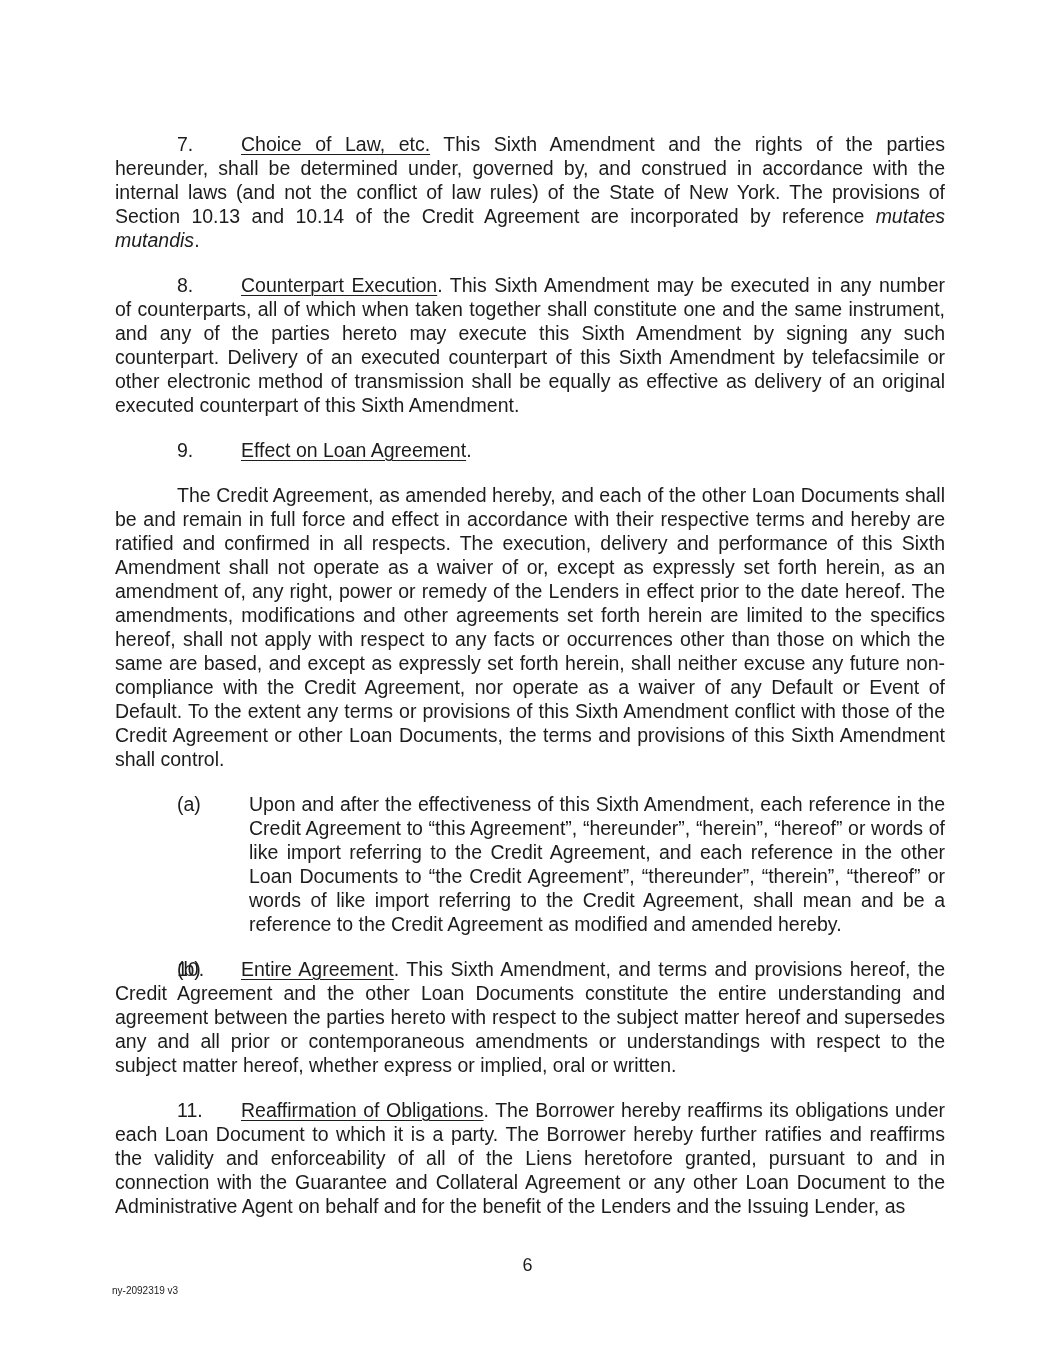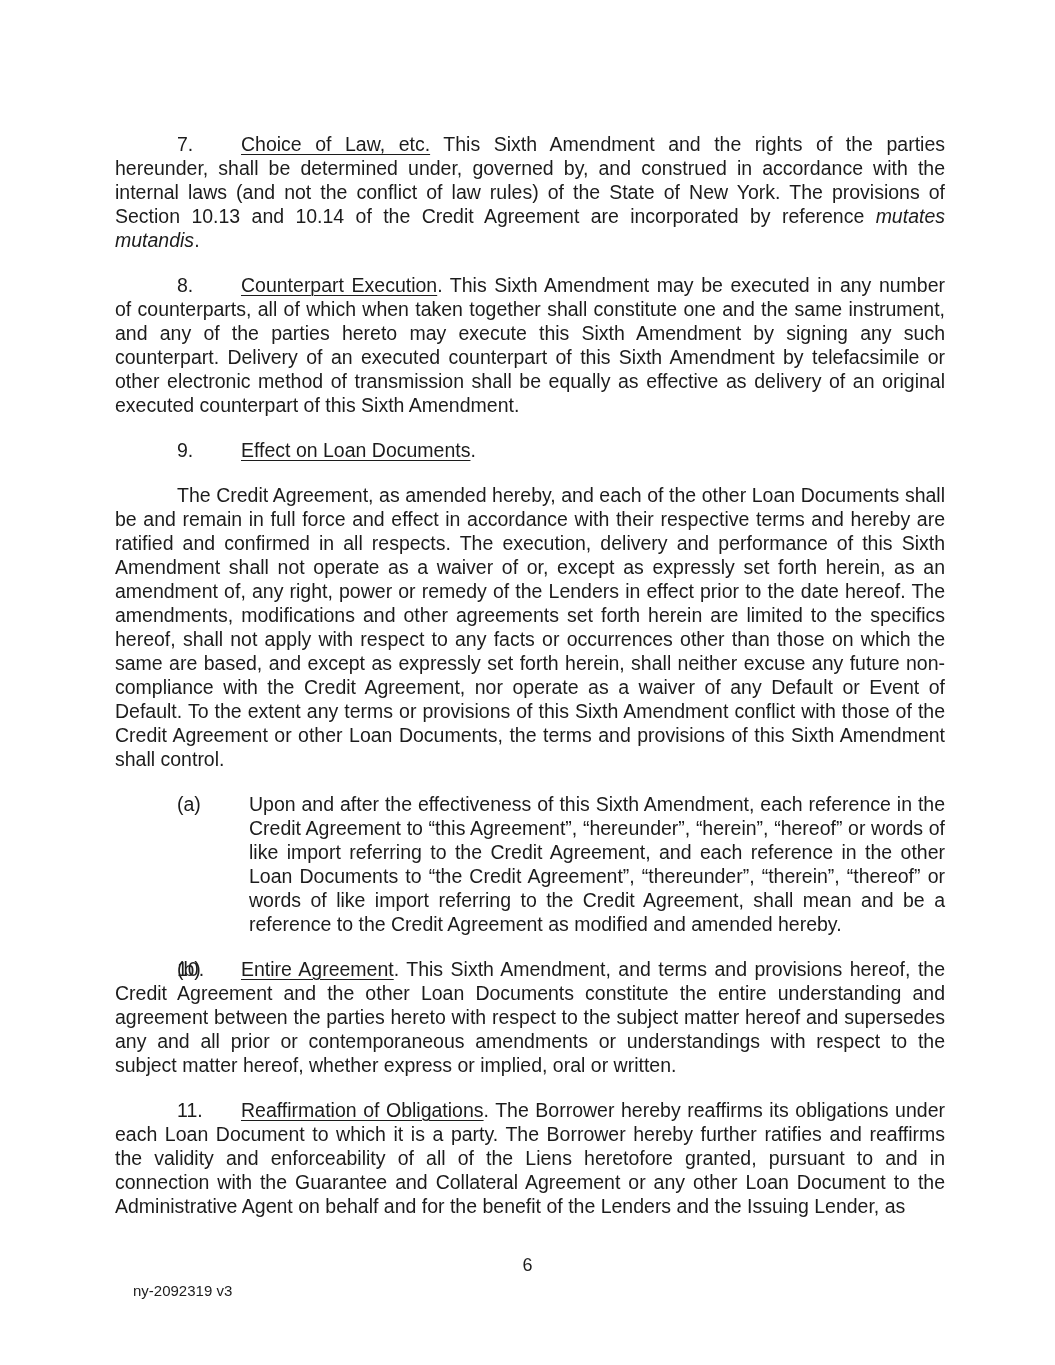--- a/index.html
+++ b/index.html
@@ -54,37 +54,37 @@
     top: 1254px;
     left: 0;
     width: 100%;
     text-align: center;
     font-size: 18px;
     line-height: 22px;
   }
   .footer-doc-id {
     position: absolute;
     top: 1281px;
-    left: 133px;
-    font-size: 15px;
+    left: 112px;
+    font-size: 10px;
     line-height: 20px;
   }
   em { font-style: italic; }
 </style>
 </head>
 <body>
 
 <div class="page">
   <div class="content">
 
     <div class="para"><span class="num">7.</span><span class="heading">Choice of Law, etc.</span><span> This Sixth Amendment and the rights of the parties hereunder, shall be determined under, governed by, and construed in accordance with the internal laws (and not the conflict of law rules) of the State of New York. The provisions of Section 10.13 and 10.14 of the Credit Agreement are incorporated by reference </span><em>mutates mutandis</em><span>.</span></div>
 
     <div class="para"><span class="num">8.</span><span class="heading">Counterpart Execution</span><span>. This Sixth Amendment may be executed in any number of counterparts, all of which when taken together shall constitute one and the same instrument, and any of the parties hereto may execute this Sixth Amendment by signing any such counterpart. Delivery of an executed counterpart of this Sixth Amendment by telefacsimile or other electronic method of transmission shall be equally as effective as delivery of an original executed counterpart of this Sixth Amendment.</span></div>
 
-    <div class="para"><span class="num">9.</span><span class="heading">Effect on Loan Documents</span><span>.</span></div>
+    <div class="para"><span class="num">9.</span><span class="heading">Effect on Loan Agreement</span><span>.</span></div>
 
     <div class="para"><span>The Credit Agreement, as amended hereby, and each of the other Loan Documents shall be and remain in full force and effect in accordance with their respective terms and hereby are ratified and confirmed in all respects. The execution, delivery and performance of this Sixth Amendment shall not operate as a waiver of or, except as expressly set forth herein, as an amendment of, any right, power or remedy of the Lenders in effect prior to the date hereof. The amendments, modifications and other agreements set forth herein are limited to the specifics hereof, shall not apply with respect to any facts or occurrences other than those on which the same are based, and except as expressly set forth herein, shall neither excuse any future non-compliance with the Credit Agreement, nor operate as a waiver of any Default or Event of Default. To the extent any terms or provisions of this Sixth Amendment conflict with those of the Credit Agreement or other Loan Documents, the terms and provisions of this Sixth Amendment shall control.</span></div>
 
     <div class="sub"><span class="label">(a)</span><span>Upon and after the effectiveness of this Sixth Amendment, each reference in the Credit Agreement to “this Agreement”, “hereunder”, “herein”, “hereof” or words of like import referring to the Credit Agreement, and each reference in the other Loan Documents to “the Credit Agreement”, “thereunder”, “therein”, “thereof” or words of like import referring to the Credit Agreement, shall mean and be a reference to the Credit Agreement as modified and amended hereby.</span></div>
 
     <div class="sub"><span class="label">(b)</span></div>
 
     <div class="para"><span class="num">10.</span><span class="heading">Entire Agreement</span><span>. This Sixth Amendment, and terms and provisions hereof, the Credit Agreement and the other Loan Documents constitute the entire understanding and agreement between the parties hereto with respect to the subject matter hereof and supersedes any and all prior or contemporaneous amendments or understandings with respect to the subject matter hereof, whether express or implied, oral or written.</span></div>
 
     <div class="para"><span class="num">11.</span><span class="heading">Reaffirmation of Obligations</span><span>. The Borrower hereby reaffirms its obligations under each Loan Document to which it is a party. The Borrower hereby further ratifies and reaffirms the validity and enforceability of all of the Liens heretofore granted, pursuant to and in connection with the Guarantee and Collateral Agreement or any other Loan Document to the Administrative Agent on behalf and for the benefit of the Lenders and the Issuing Lender, as</span></div>

